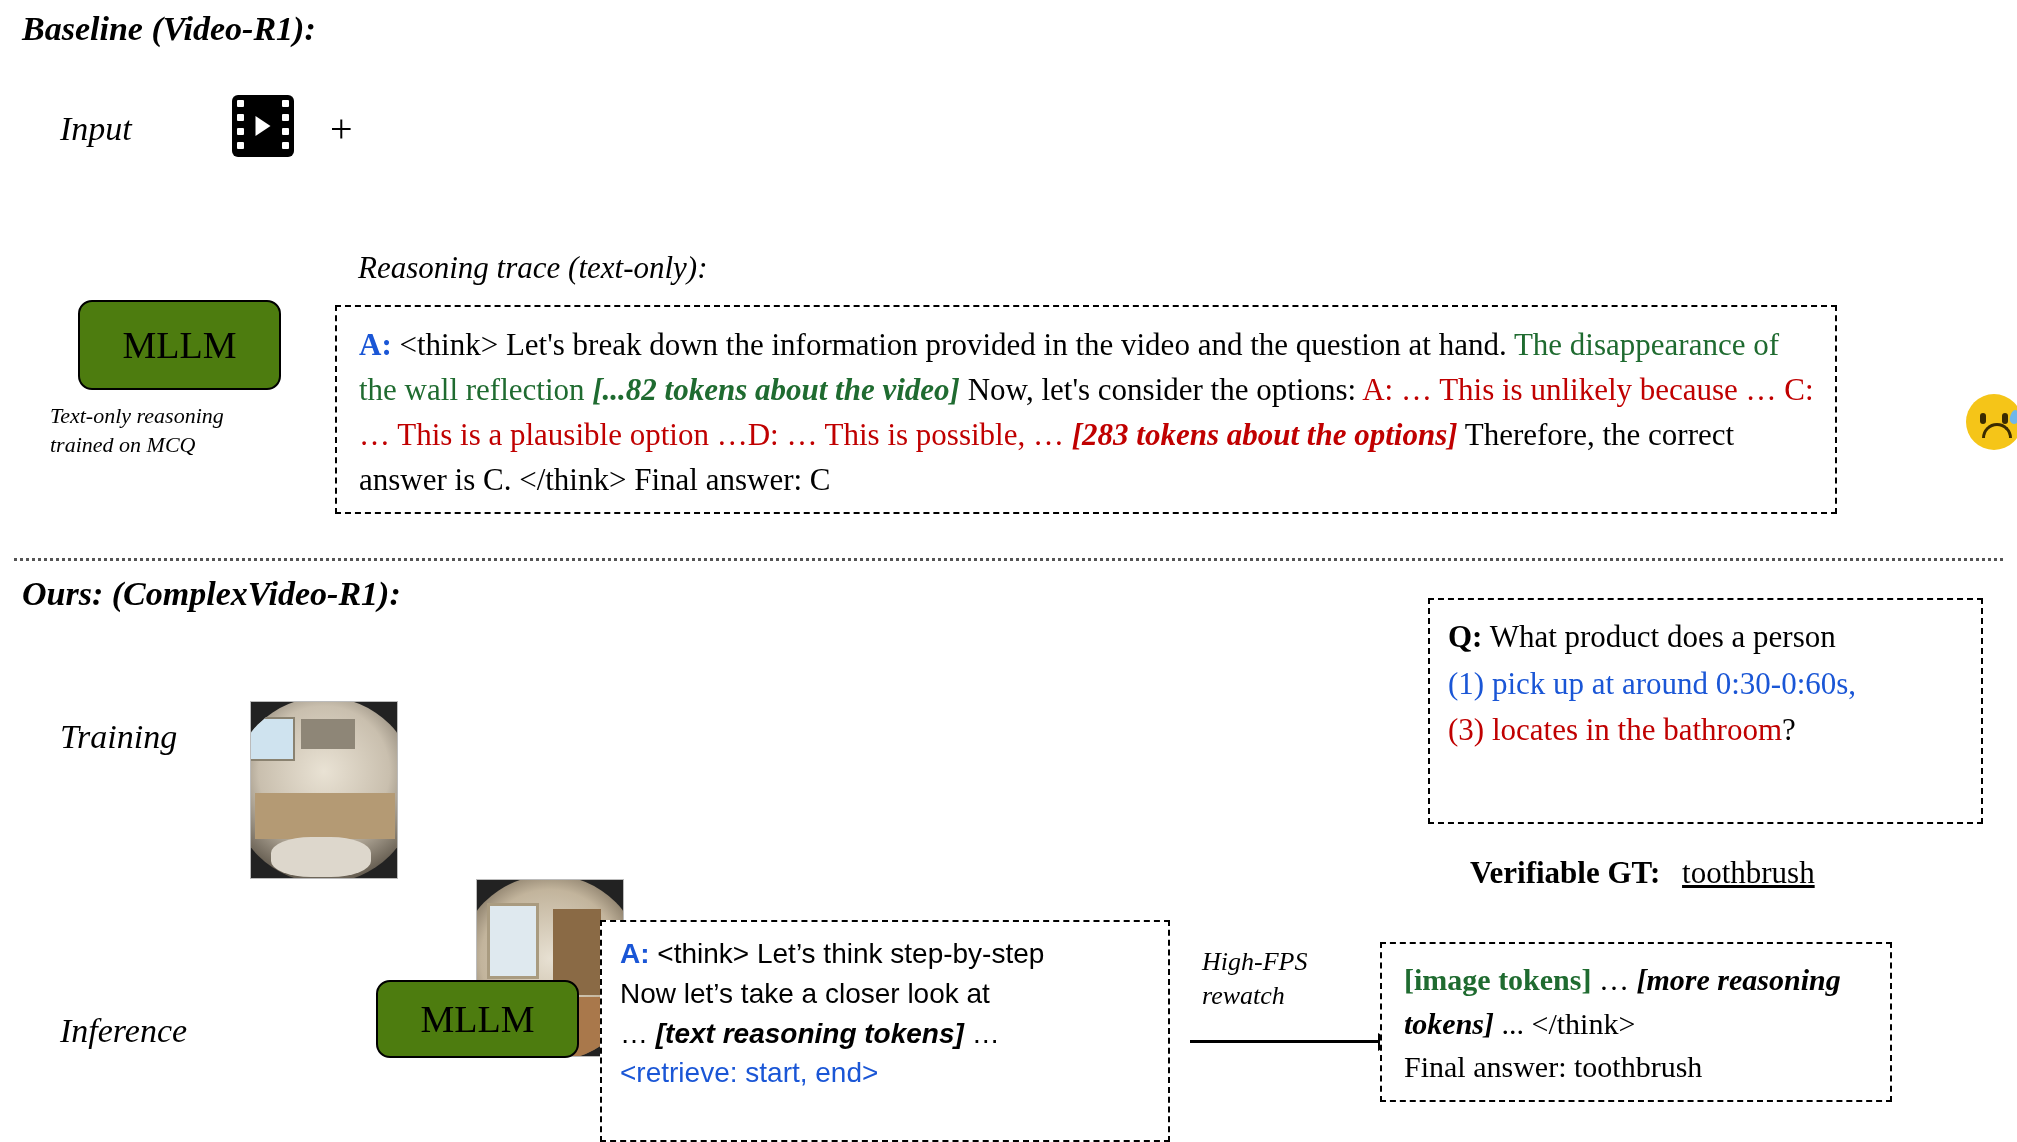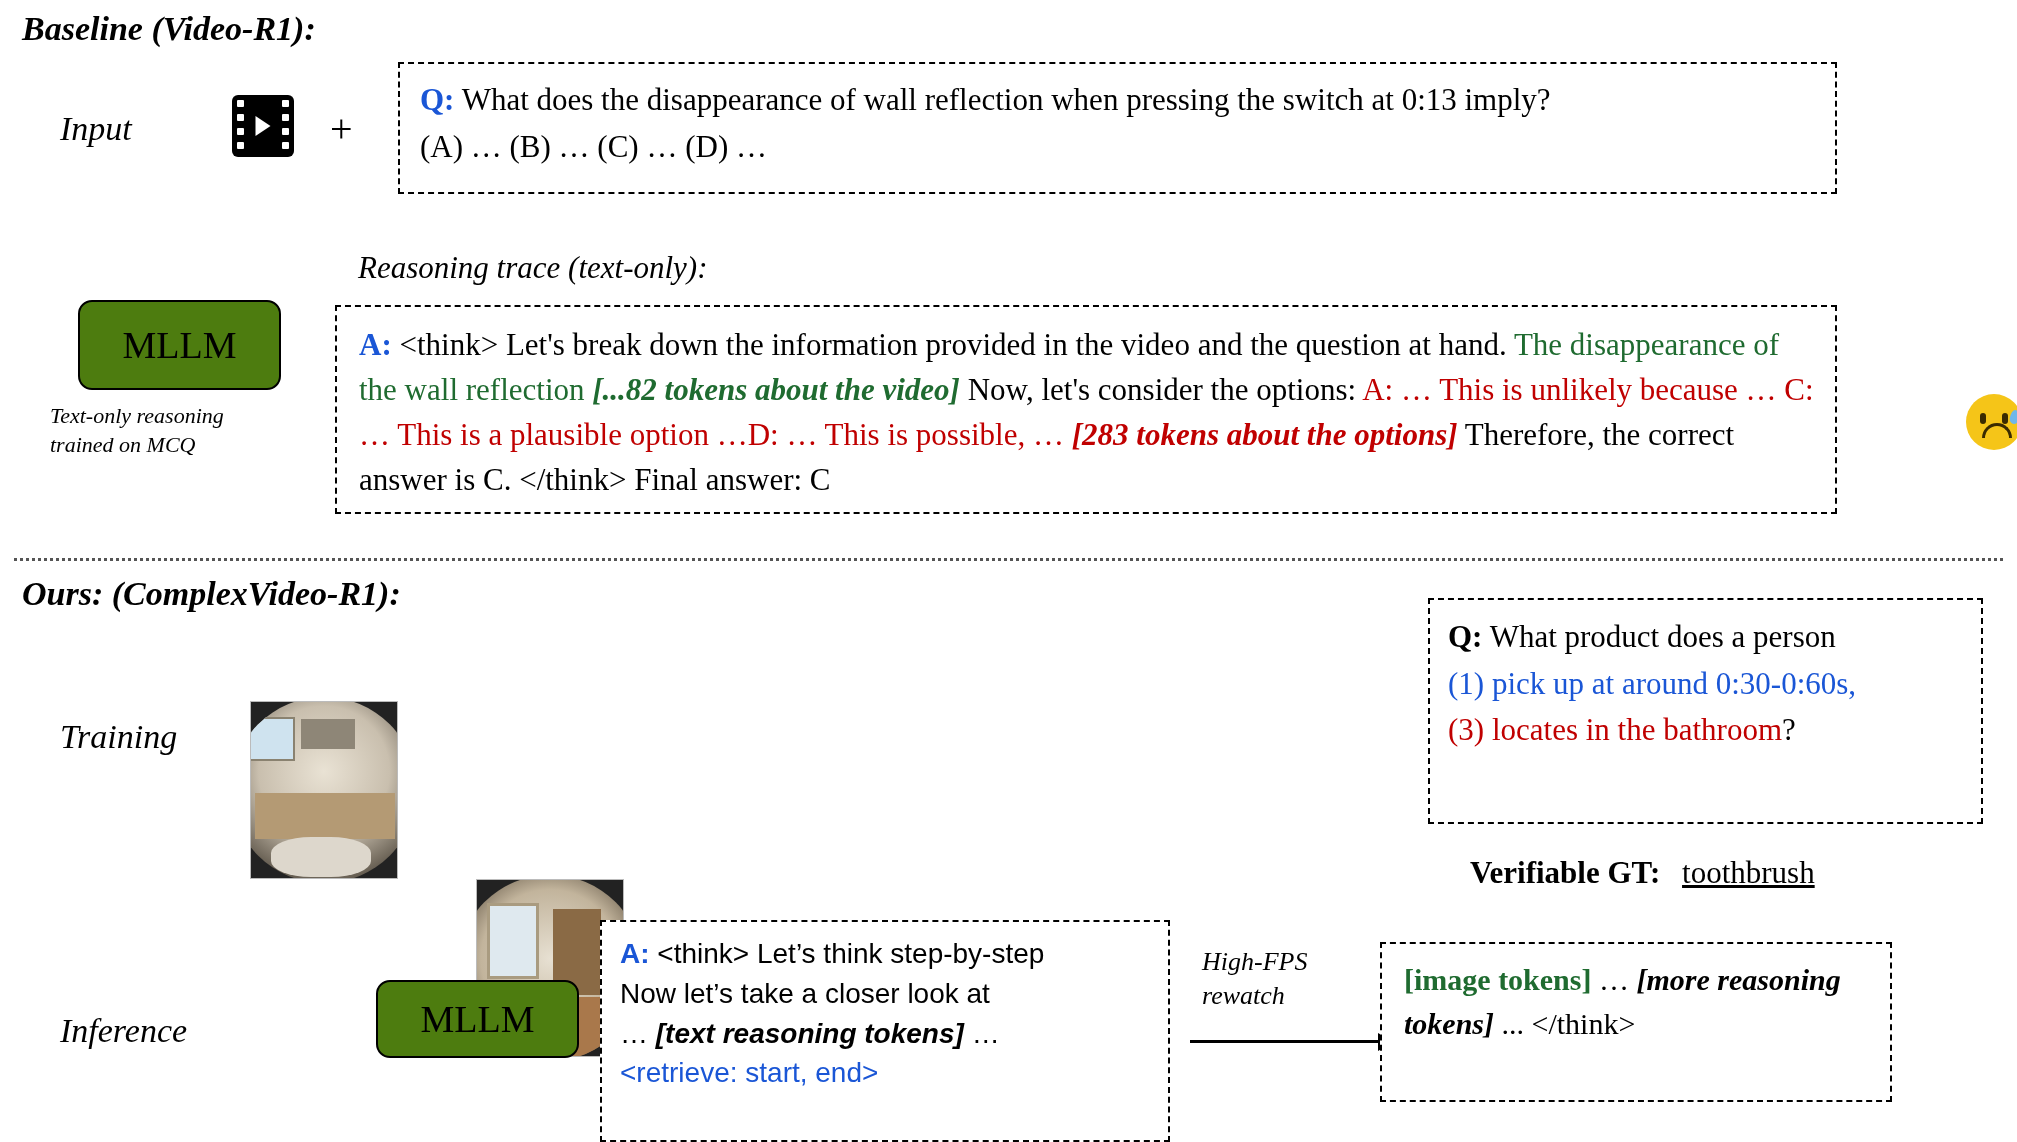--- a/index.html
+++ b/index.html
@@ -199,27 +199,20 @@
     <div class="strip" style="right:5px; top:5px;"></div>
     <div class="strip" style="right:5px; top:19px;"></div>
     <div class="strip" style="right:5px; top:33px;"></div>
     <div class="strip" style="right:5px; top:47px;"></div>
     <div class="play"></div>
   </div>
 
   <div class="abs" style="left:330px; top:105px; font-size:40px;">+</div>
 
   
-  <div class="abs dashed-box" style="left:398px; top:62px; width:1439px; height:132px;">
-    <div class="qa-text" style="padding:14px 18px 0 20px;">
-      <span class="bluebold">Q:</span>
-      <span>What does the disappearance of wall reflection when pressing the switch at 0:13 imply?</span>
-      <div style="margin-top:2px;">(A) … (B) … (C) … (D) …</div>
-    </div>
-  </div>
 
   
   <div class="abs label-italic" style="left:358px; top:250px; font-size:31px;">Reasoning trace (text-only):</div>
 
   
   <div class="abs mllm-box" style="left:78px; top:300px; width:203px; height:90px;">
     <span>MLLM</span>
   </div>
   <div class="abs caption-small" style="left:50px; top:402px; width:262px; white-space:pre-line;">Text-only reasoning
 trained on MCQ</div>
@@ -336,19 +329,20 @@
 
   
   <div class="abs dashed-box" style="left:1380px; top:942px; width:512px; height:160px;">
     <div style="padding:14px 14px 0 22px; font-family:'Liberation Serif', serif; font-size:30px; line-height:1.45; color:#000;">
       <div>
         <span class="green bold">[image tokens]</span>
         <span>…</span>
         <span class="bolditalic">[more reasoning tokens]</span>
         <span>... &lt;/think&gt;</span>
       </div>
+      <div>Final answer: toothbrush</div>
     </div>
   </div>
 
   
   
 
 </div>
 
 </body></html>

